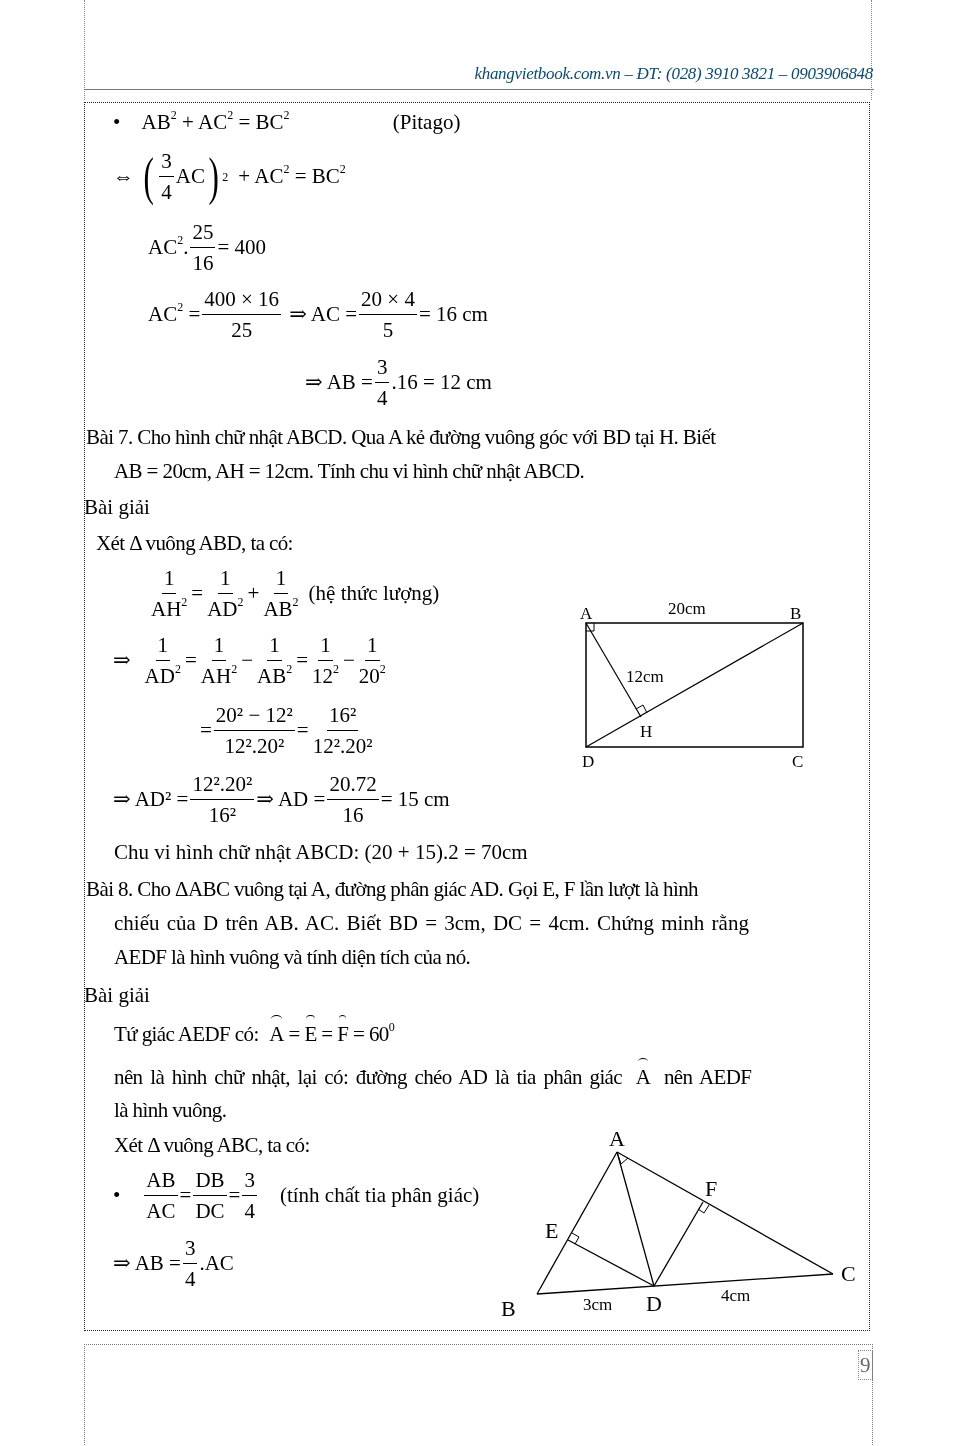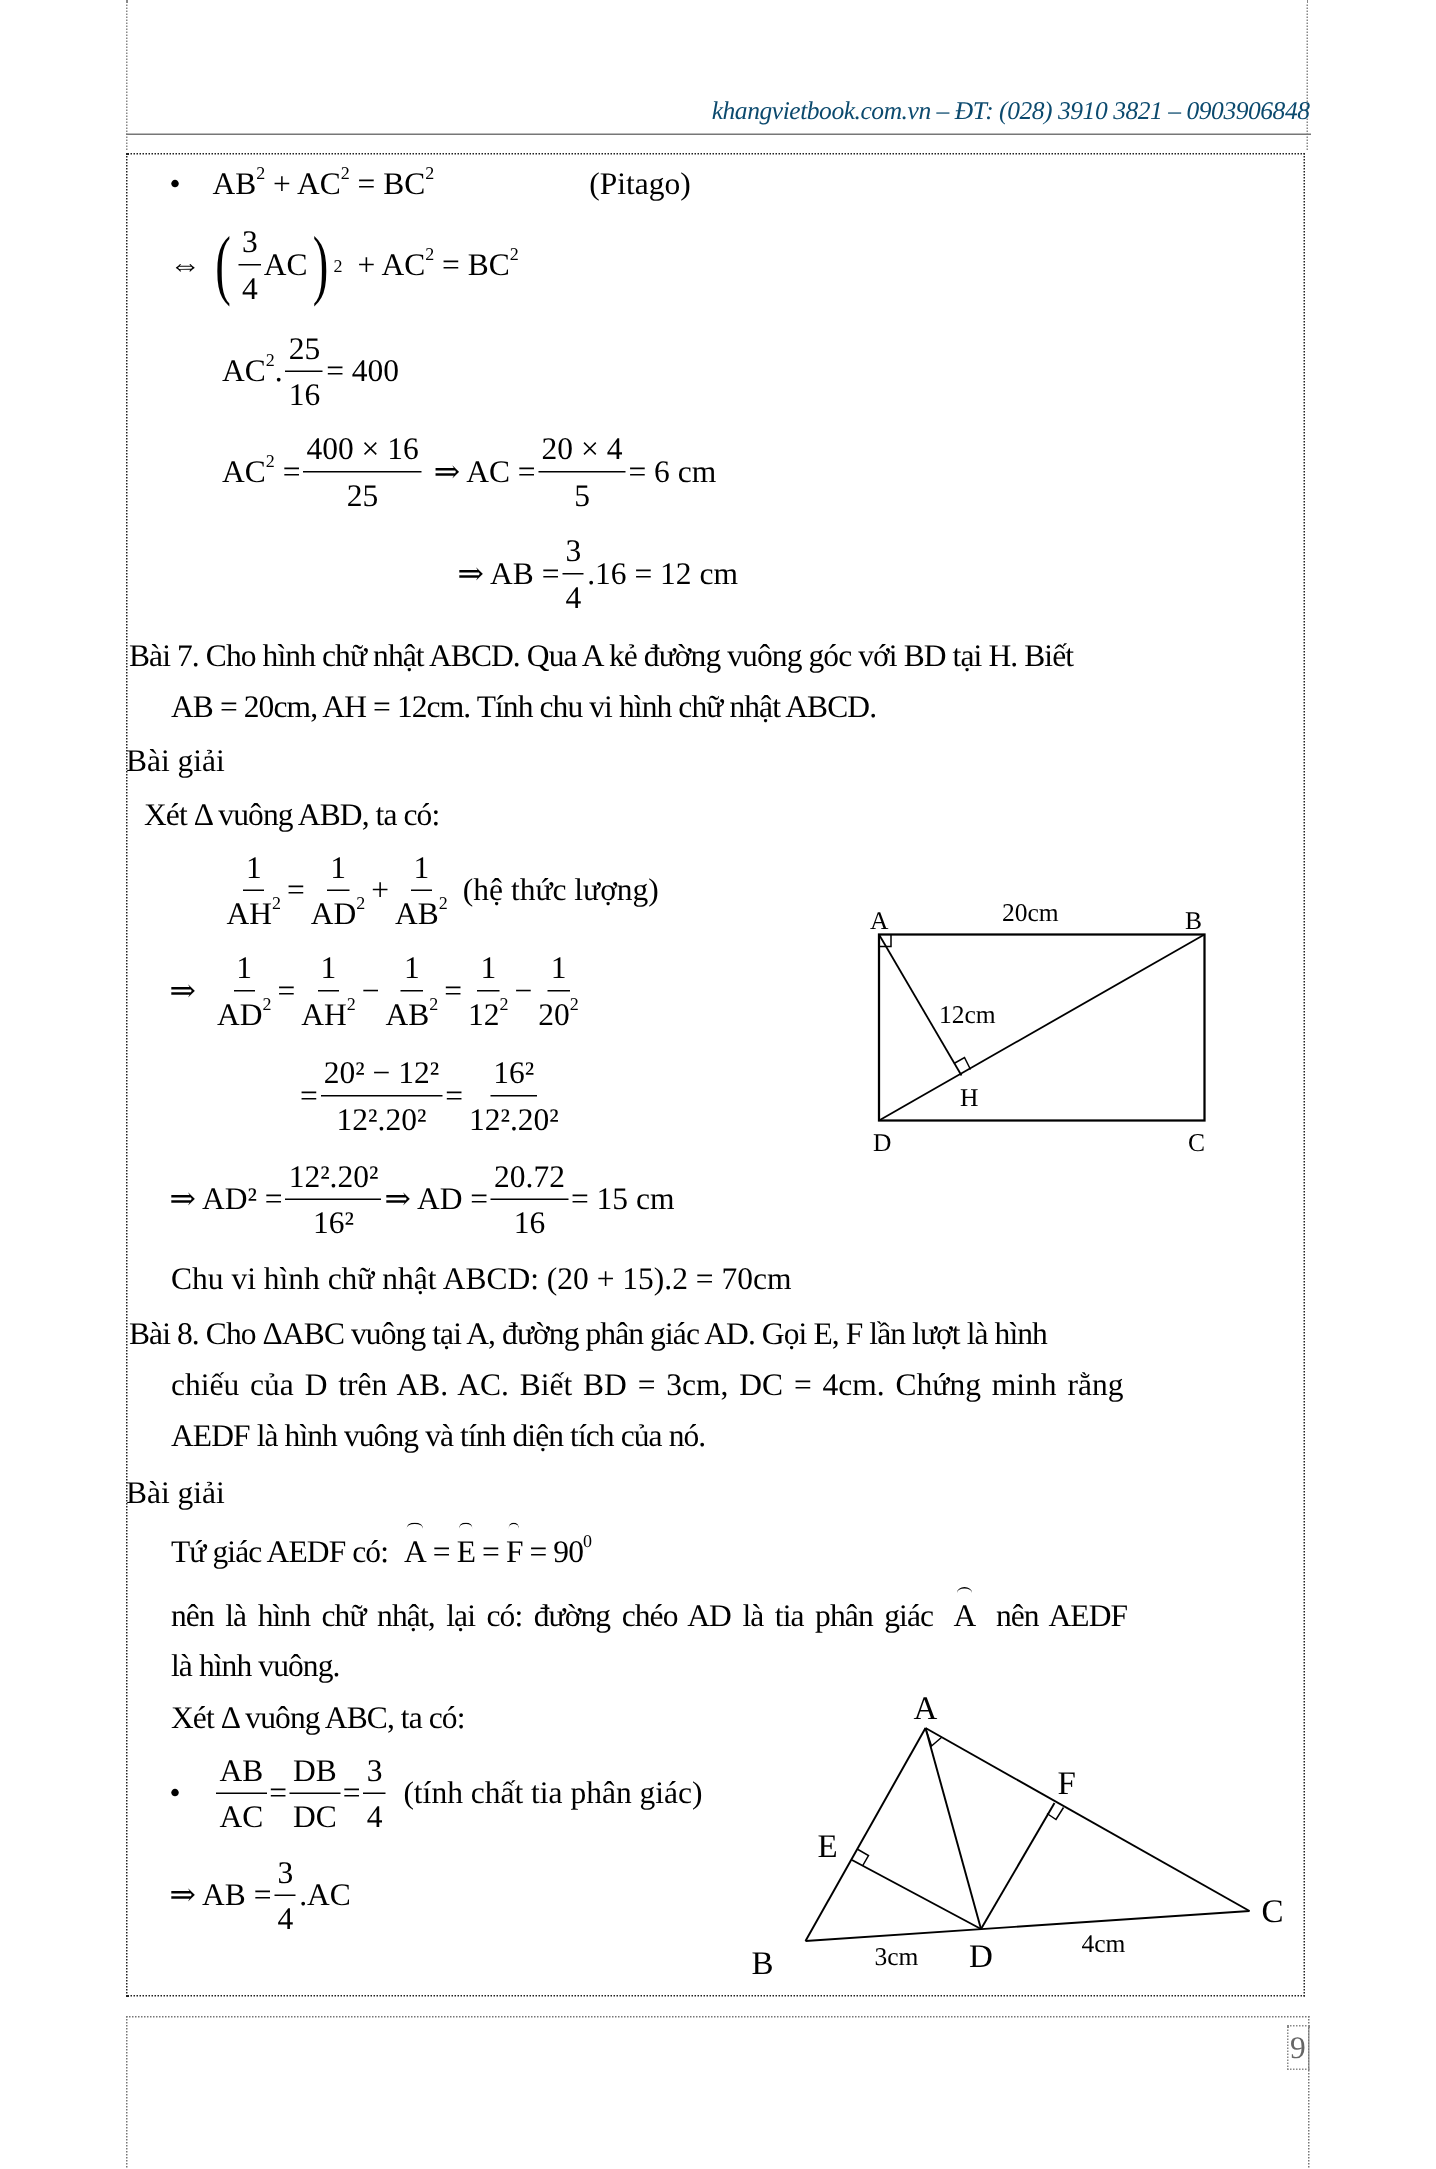--- a/index.html
+++ b/index.html
@@ -76,21 +76,21 @@
   <span>AC<sup>2</sup> =</span>
   <span class="frac">
       <span class="num">400 × 16</span>
       <span class="den">25</span>
     </span>
   <span style="margin-left:6px;">⇒ AC =</span>
   <span class="frac">
       <span class="num">20 × 4</span>
       <span class="den">5</span>
     </span>
-  <span>= 6 cm</span>
+  <span>= 16 cm</span>
 </div>
 
 <div class="abs math" style="left:305px; top:352px;">
   <span>⇒ AB =</span>
   <span class="frac">
       <span class="num">3</span>
       <span class="den">4</span>
     </span>
   <span>.16 = 12 cm</span>
 </div>
@@ -201,21 +201,21 @@
 <div class="abs txt narrow" style="left:114px; top:943px;">AEDF là hình vuông và tính diện tích của nó.</div>
 <div class="abs txt b center-title" style="top:981px;">Bài giải</div>
 
 <div class="abs txt narrow" style="left:114px; top:1020px;">
   <span>Tứ giác AEDF có:</span>
   <span class="hat" style="margin-left:6px;">A</span>
   <span>=</span>
   <span class="hat">E</span>
   <span>=</span>
   <span class="hat">F</span>
-  <span>= 90</span><sup>0</sup>
+  <span>= 60</span><sup>0</sup>
 </div>
 
 <div class="abs txt narrow" style="left:114px; top:1063px; word-spacing:3px;">
   <span>nên là hình chữ nhật, lại có: đường chéo AD là tia phân giác</span>
   <span class="hat" style="margin:0 6px;">A</span>
   <span>nên AEDF</span>
 </div>
 <div class="abs txt narrow" style="left:114px; top:1096px;">là hình vuông.</div>
 <div class="abs txt narrow" style="left:114px; top:1131px;">Xét Δ vuông ABC, ta có:</div>
 
@@ -228,21 +228,21 @@
   <span>=</span>
   <span class="frac">
       <span class="num">DB</span>
       <span class="den">DC</span>
     </span>
   <span>=</span>
   <span class="frac">
       <span class="num">3</span>
       <span class="den">4</span>
     </span>
-  <span style="margin-left:10px;">(tính chất tia phân giác)</span>
+  <span style="margin-left:21px;">(tính chất tia phân giác)</span>
 </div>
 
 <div class="abs math" style="left:113px; top:1233px;">
   <span>⇒ AB =</span>
   <span class="frac">
       <span class="num">3</span>
       <span class="den">4</span>
     </span>
   <span>.AC</span>
 </div>

